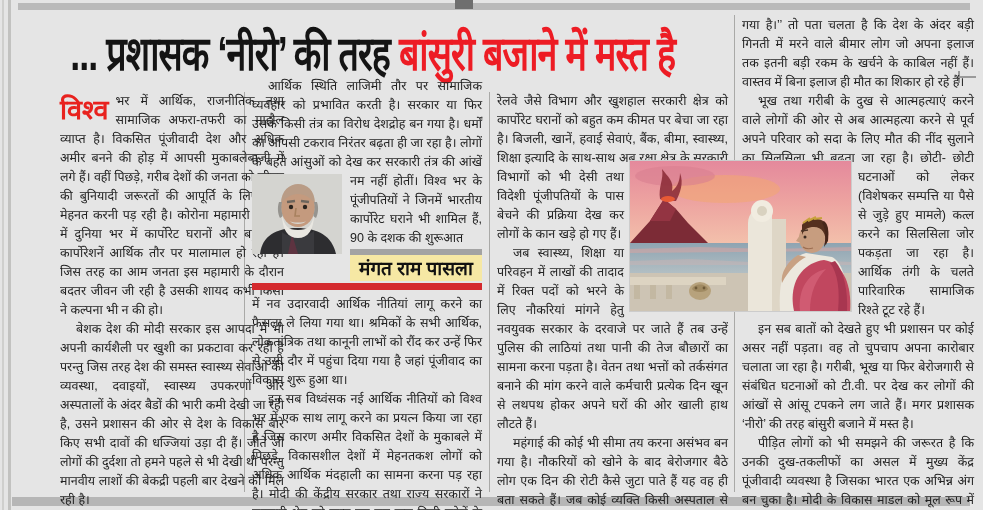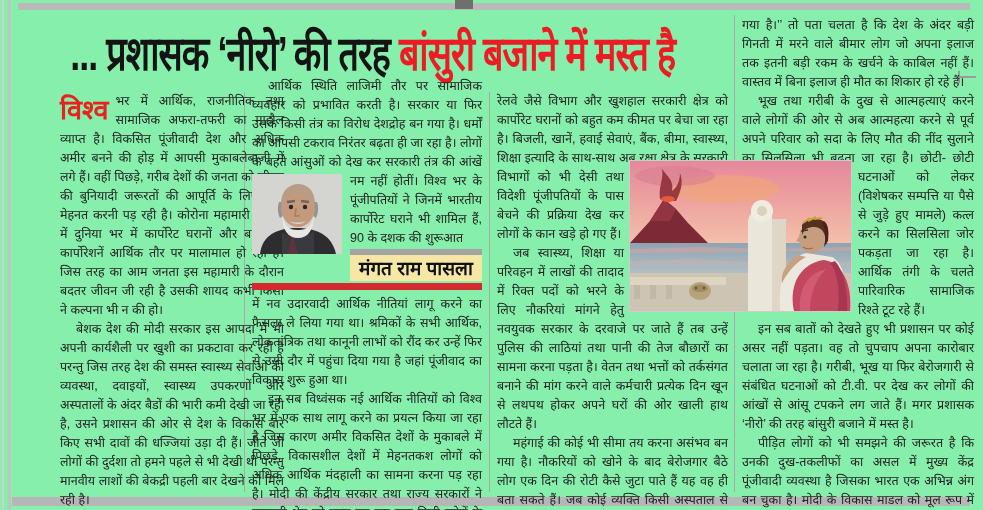--- a/index.html
+++ b/index.html
@@ -1,16 +1,16 @@
 <!DOCTYPE html>
 <html lang="hi"><head>
 <meta charset="utf-8">
 <style>
   html,body{margin:0;padding:0;background:#ffffff;}
-  #page{position:relative;width:983px;height:510px;background:#86efac;overflow:hidden;
+  #page{position:relative;width:983px;height:510px;background:#e5e5e5;overflow:hidden;
         font-family:"Liberation Sans","DejaVu Sans",sans-serif;color:#1c1c1c;}
   
   .vrule-a{position:absolute;left:2px;top:0;width:2px;height:510px;background:#cfcfcd;}
   .vrule-b{position:absolute;left:8px;top:0;width:3px;height:510px;background:#c2c2c0;}
   .top-rule{position:absolute;left:18px;top:3px;width:952px;height:7px;background:#bababa;}
   .top-rule-dark{position:absolute;left:455px;top:0;width:18px;height:9px;background:#6f6f6f;}
   .bottom-rule{position:absolute;left:12px;top:497px;width:958px;height:9px;background:#b6b6b6;}
   .crop-mark{position:absolute;left:958px;top:71px;width:16px;height:12px;border-left:2px solid #9a9a9a;}
   .crop-mark:after{content:"";position:absolute;left:0;top:5px;width:16px;height:2px;background:#9a9a9a;}
   

